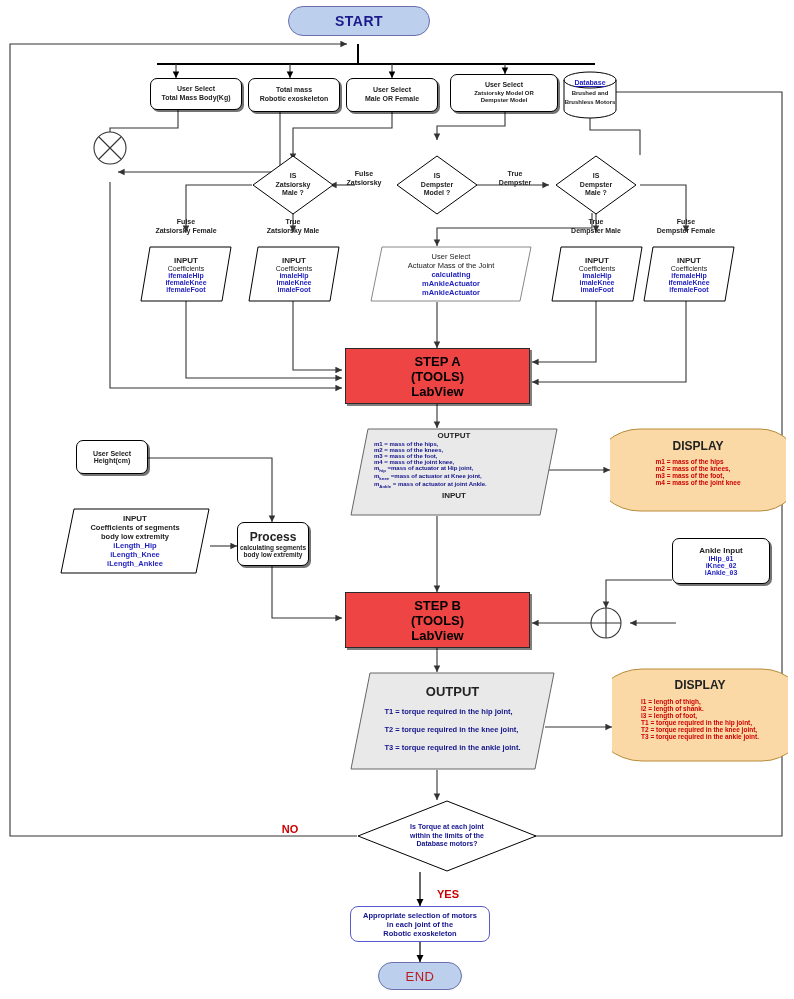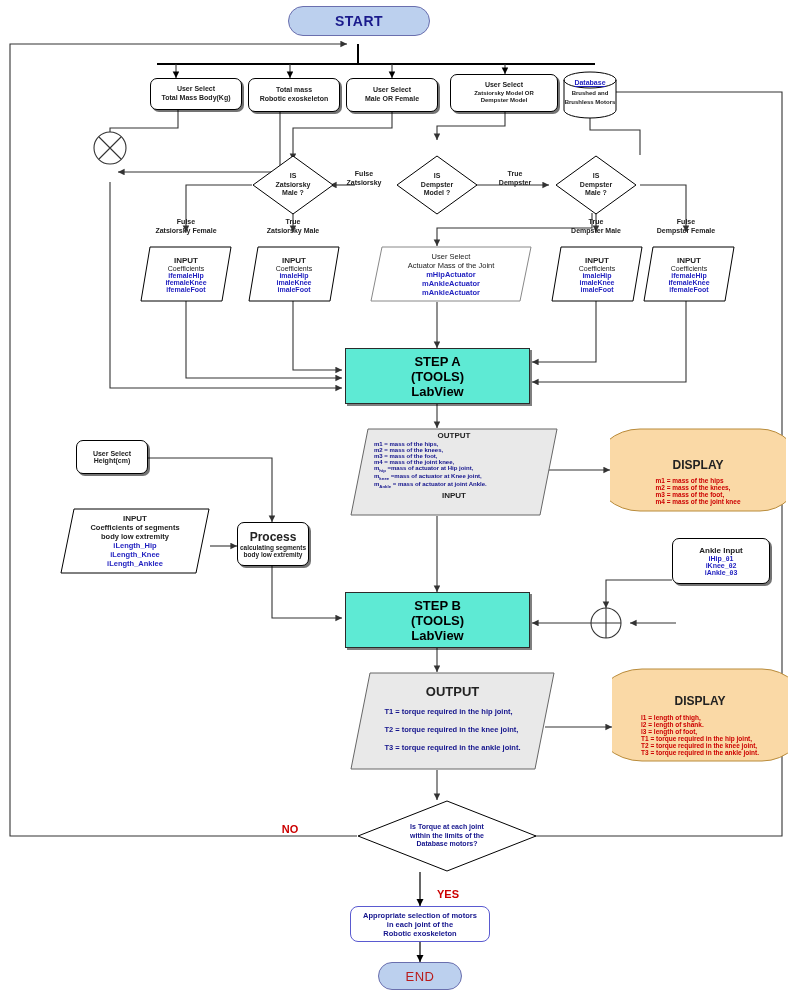--- a/index.html
+++ b/index.html
@@ -21,26 +21,26 @@
   .diamond-wrap{position:absolute;}
   .diamond-wrap .dshape{position:absolute;left:0;top:0;width:100%;height:100%;}
   .diamond-wrap .dtxt{position:absolute;left:0;top:0;width:100%;height:100%;
         display:flex;flex-direction:column;align-items:center;justify-content:center;
         text-align:center;line-height:1.2;}
   .para{position:absolute;}
   .para .pshape{position:absolute;left:0;top:0;width:100%;height:100%;}
   .para .ptxt{position:absolute;left:0;top:0;width:100%;height:100%;
         display:flex;flex-direction:column;align-items:center;justify-content:center;
         text-align:center;}
-  .stepbox{border:1px solid #2b2b2b;background:#5eead4;
+  .stepbox{border:1px solid #2b2b2b;background:#ef4444;
            box-shadow:2px 2px 0 rgba(0,0,0,.5);color:#000;font-weight:bold;justify-content:center;}
   .display{position:absolute;}
   .display .dsp{position:absolute;left:0;top:0;width:100%;height:100%;}
   .display .dtx{position:absolute;left:0;top:0;width:100%;height:100%;
-        display:flex;flex-direction:column;align-items:center;justify-content:center;}
+        display:flex;flex-direction:column;align-items:center;justify-content:flex-start;}
   .dbcyl{position:absolute;}
 
   .blue{color:#1f1fbf;font-weight:bold;}
   .navy{color:#13138c;}
   .red{color:#cc0000;font-weight:bold;}
   .dark{color:#222;}
   .bold{font-weight:bold;}
 
   .t6{font-size:6px;} .t65{font-size:6.5px;} .t7{font-size:7px;}
   .t75{font-size:7.5px;} .t8{font-size:8px;} .t85{font-size:12px;} .t11{font-size:11px;}
@@ -291,21 +291,21 @@
     </div>
   </div>
 
   <div class="para" style="left:370px;top:246px;width:162px;height:56px;">
     <svg class="pshape" viewBox="0 0 162 56" preserveAspectRatio="none">
       <polygon points="12,1 161,1 150,55 1,55" fill="#fff" stroke="#888" stroke-width="1"></polygon>
     </svg>
     <div class="ptxt">
       <span class="t75 dark">User Select</span>
       <span class="t75 dark">Actuator Mass of the Joint</span>
-      <span class="t75 blue">mHipActuator</span>
+      <span class="t75 blue">calculating</span>
       <span class="t75 blue">mAnkleActuator</span>
       <span class="t75 blue">mAnkleActuator</span>
     </div>
   </div>
 
   <div class="node stepbox" style="left:345px;top:348px;width:185px;height:56px;">
     <span class="t13">STEP A</span>
     <span class="t13">(TOOLS)</span>
     <span class="t13">LabView</span>
   </div>

